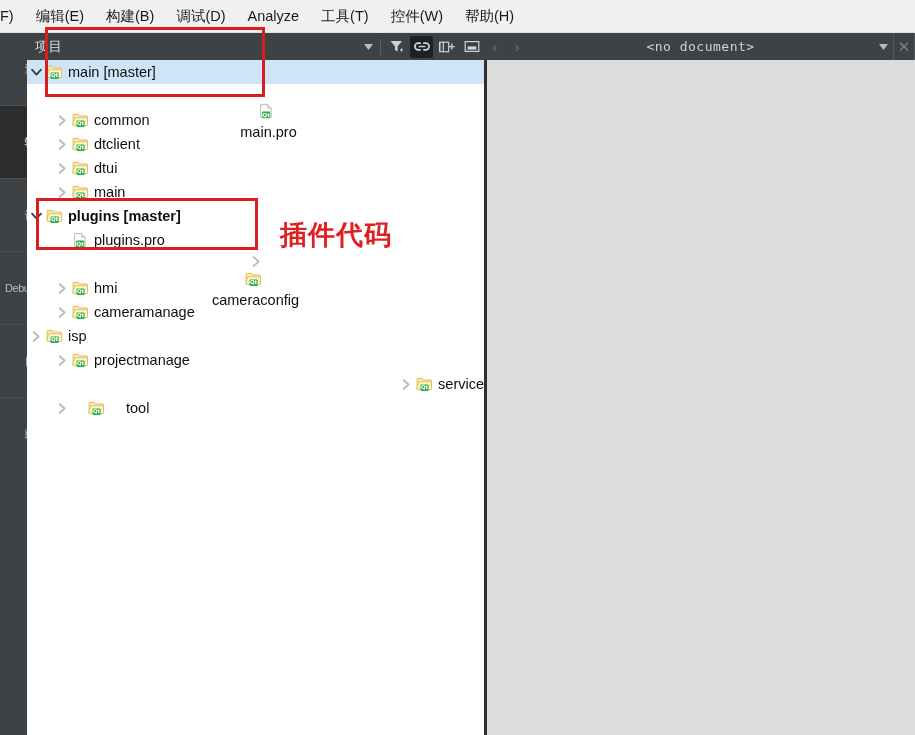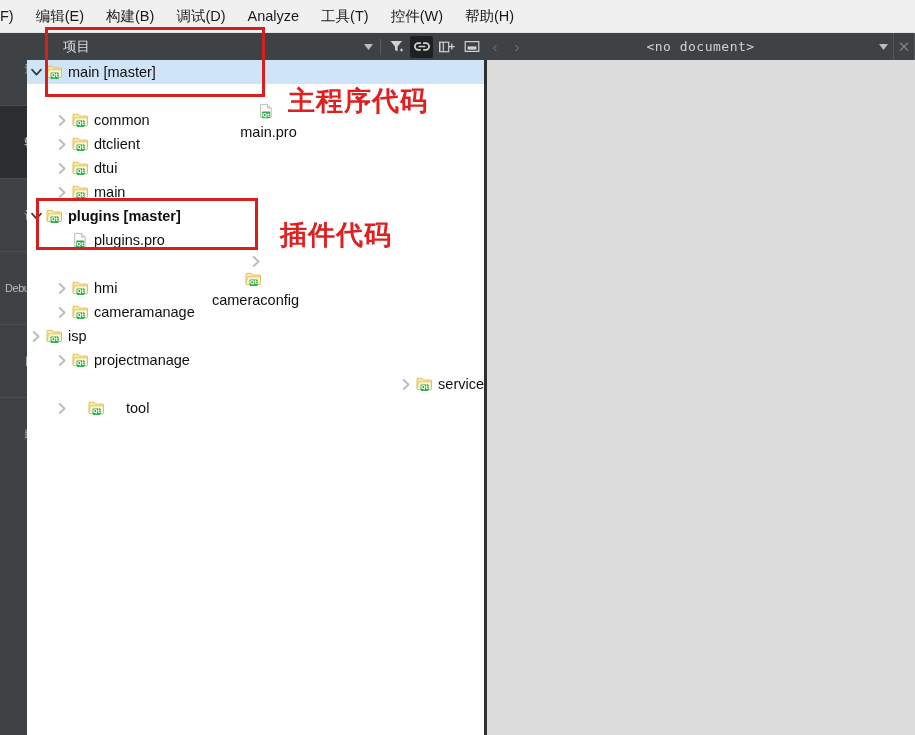--- a/index.html
+++ b/index.html
@@ -69,21 +69,20 @@
     background: #3f4244;
     display: flex; align-items: center;
   }
   #panel-combo {
     flex: 1 1 auto;
     height: 27px;
     display: flex; align-items: center;
     padding-left: 8px;
     color: #dadde0;
     font-size: 13.5px;
-    margin-left: 28px;
   }
   .tb-chevron {
     width: 18px; height: 27px;
     display: flex; align-items: center; justify-content: center;
     color: #b9bcc0;
   }
   .tb-sep {
     width: 1px; height: 16px; background: #5a5d60; margin: 0 3px;
   }
   .tb-btn {
@@ -516,16 +515,15 @@
         </span>
         <span class="label">tool</span>
       </div>
     </div>
 
   <div id="splitter"></div>
   <div id="editor-area"></div>
 
   <div class="annot-box" style="left:45px; top:27px; width:220px; height:70px;"></div>
   <div class="annot-box" style="left:36px; top:198px; width:222px; height:52px;"></div>
-  <div class="annot-text" style="left:288px; top:83px;">主程序代码</div>
   <div class="annot-text" style="left:280px; top:217px;">插件代码</div>
 
 </div>
 
 </body></html>

